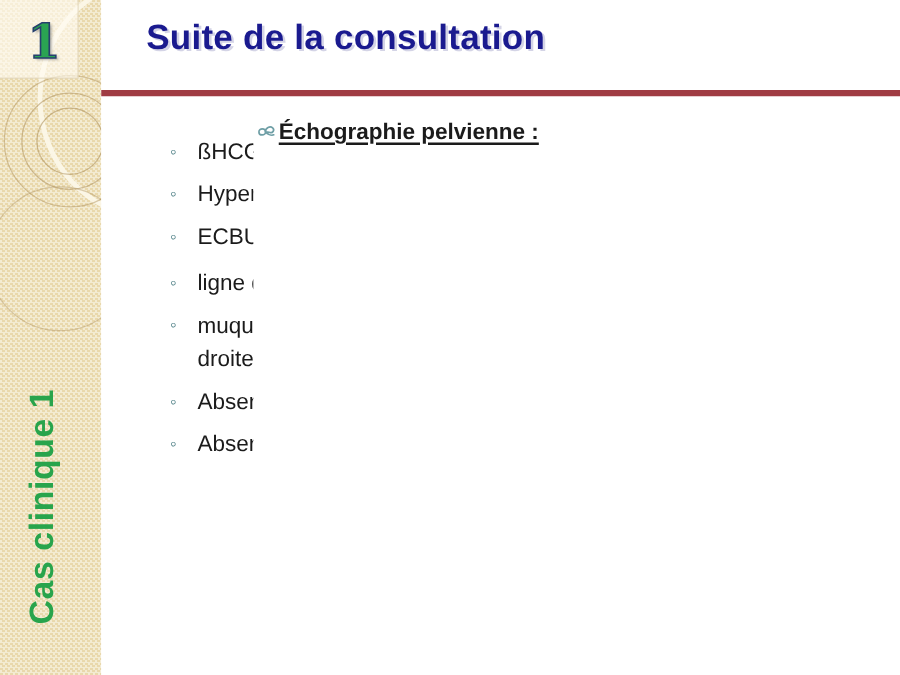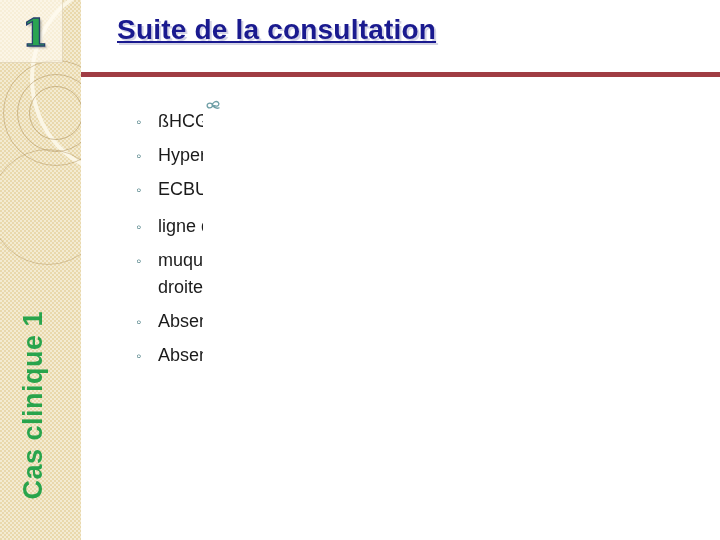--- a/index.html
+++ b/index.html
@@ -40,21 +40,20 @@
     writing-mode:vertical-rl;transform:rotate(180deg);
     font-size:27px;font-weight:bold;letter-spacing:.5px;
     color:#28a44c;white-space:nowrap;
   }
   
   .main{position:absolute;left:81px;top:0;right:0;bottom:0;background:#fff;}
   .title{
     position:absolute;left:36px;top:14px;margin:0;
     font-size:28px;font-weight:bold;color:#1a1a8f;letter-spacing:.2px;
     text-shadow:2px 2px 0 rgba(170,170,205,.5);
-    text-decoration:underline;
   }
   .rule{position:absolute;left:0;right:0;top:72px;height:4.5px;background:#a03c43;}
   .body{position:absolute;left:41px;top:92px;right:10px;color:#1b1b1b;}
   .section{margin:0;}
   .sec-gap-1{margin-top:16px;}
   .sec-gap-2{margin-top:10px;}
   .row{display:flex;align-items:flex-start;line-height:27px;margin-bottom:3px;}
   .row.sub{margin-bottom:7px;margin-left:14px;}
   .row.heading{margin-bottom:8px;}
   .bullet-icon{
@@ -131,20 +130,21 @@
             <span class="txt">ECBU Exam direct : Pyurie; cultures en cours</span>
           </div>
         </div>
         <div class="section sec-gap-2">
           <div class="row main heading">
             <span class="bullet-icon">
               <svg width="18" height="13" viewBox="0 0 20 14">
                 <path d="M10.5 7 C10.5 3.4,4.6 3.4,4.6 7 C4.6 10.6,10.5 10.6,10.5 7 C10.2 3.2,14.6 1.6,16.8 3.4 C18.8 5.2,17 8.4,14.4 7.6 C12.8 7.1,11.6 6.6,10.5 7 C12 8.8,15.2 10.6,17.8 9.6" fill="none" stroke="currentColor" stroke-width="1.5" stroke-linecap="round"></path>
               </svg>
             </span>
+            <span class="txt underlined">Échographie pelvienne :</span>
           </div>
           <div class="row sub">
             <span class="sub-marker">◦</span>
             <span class="txt">ligne de vacuité utérine visible,</span>
           </div>
           <div class="row sub">
             <span class="sub-marker">◦</span>
             <span class="txt">muqueuse utérine épaissie, de même que les annexes à droite.</span>
           </div>
           <div class="row sub">

